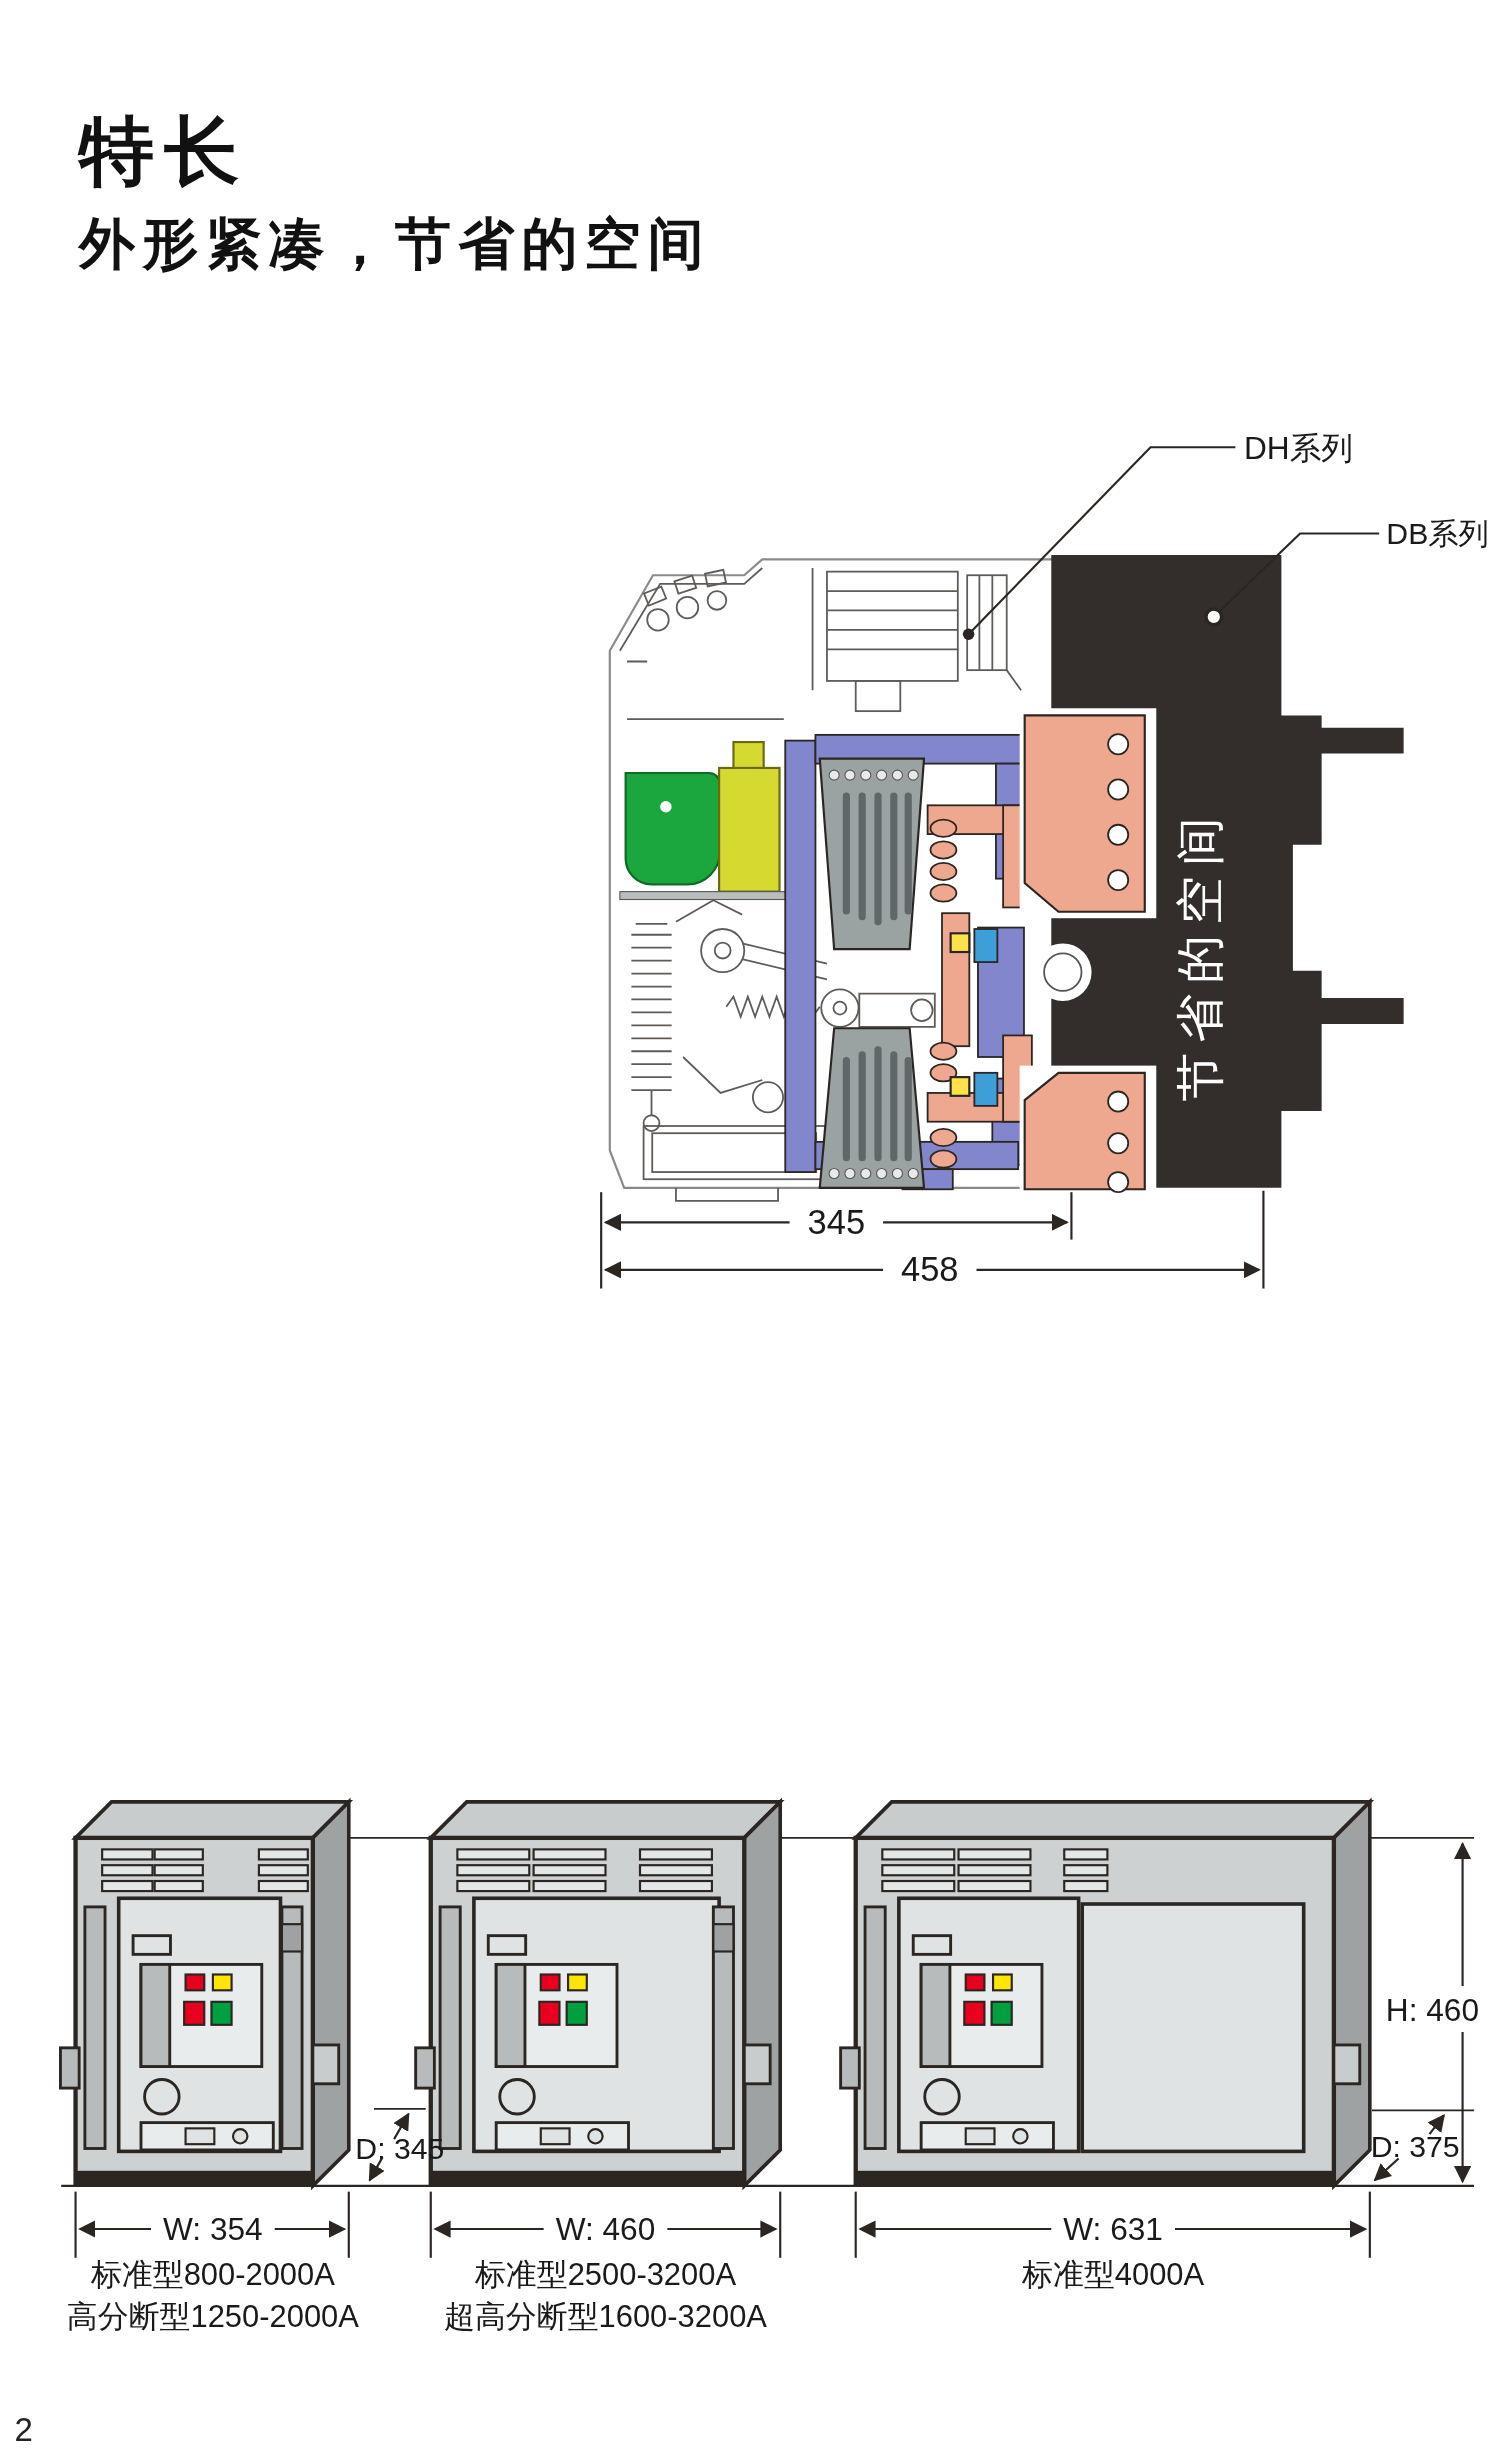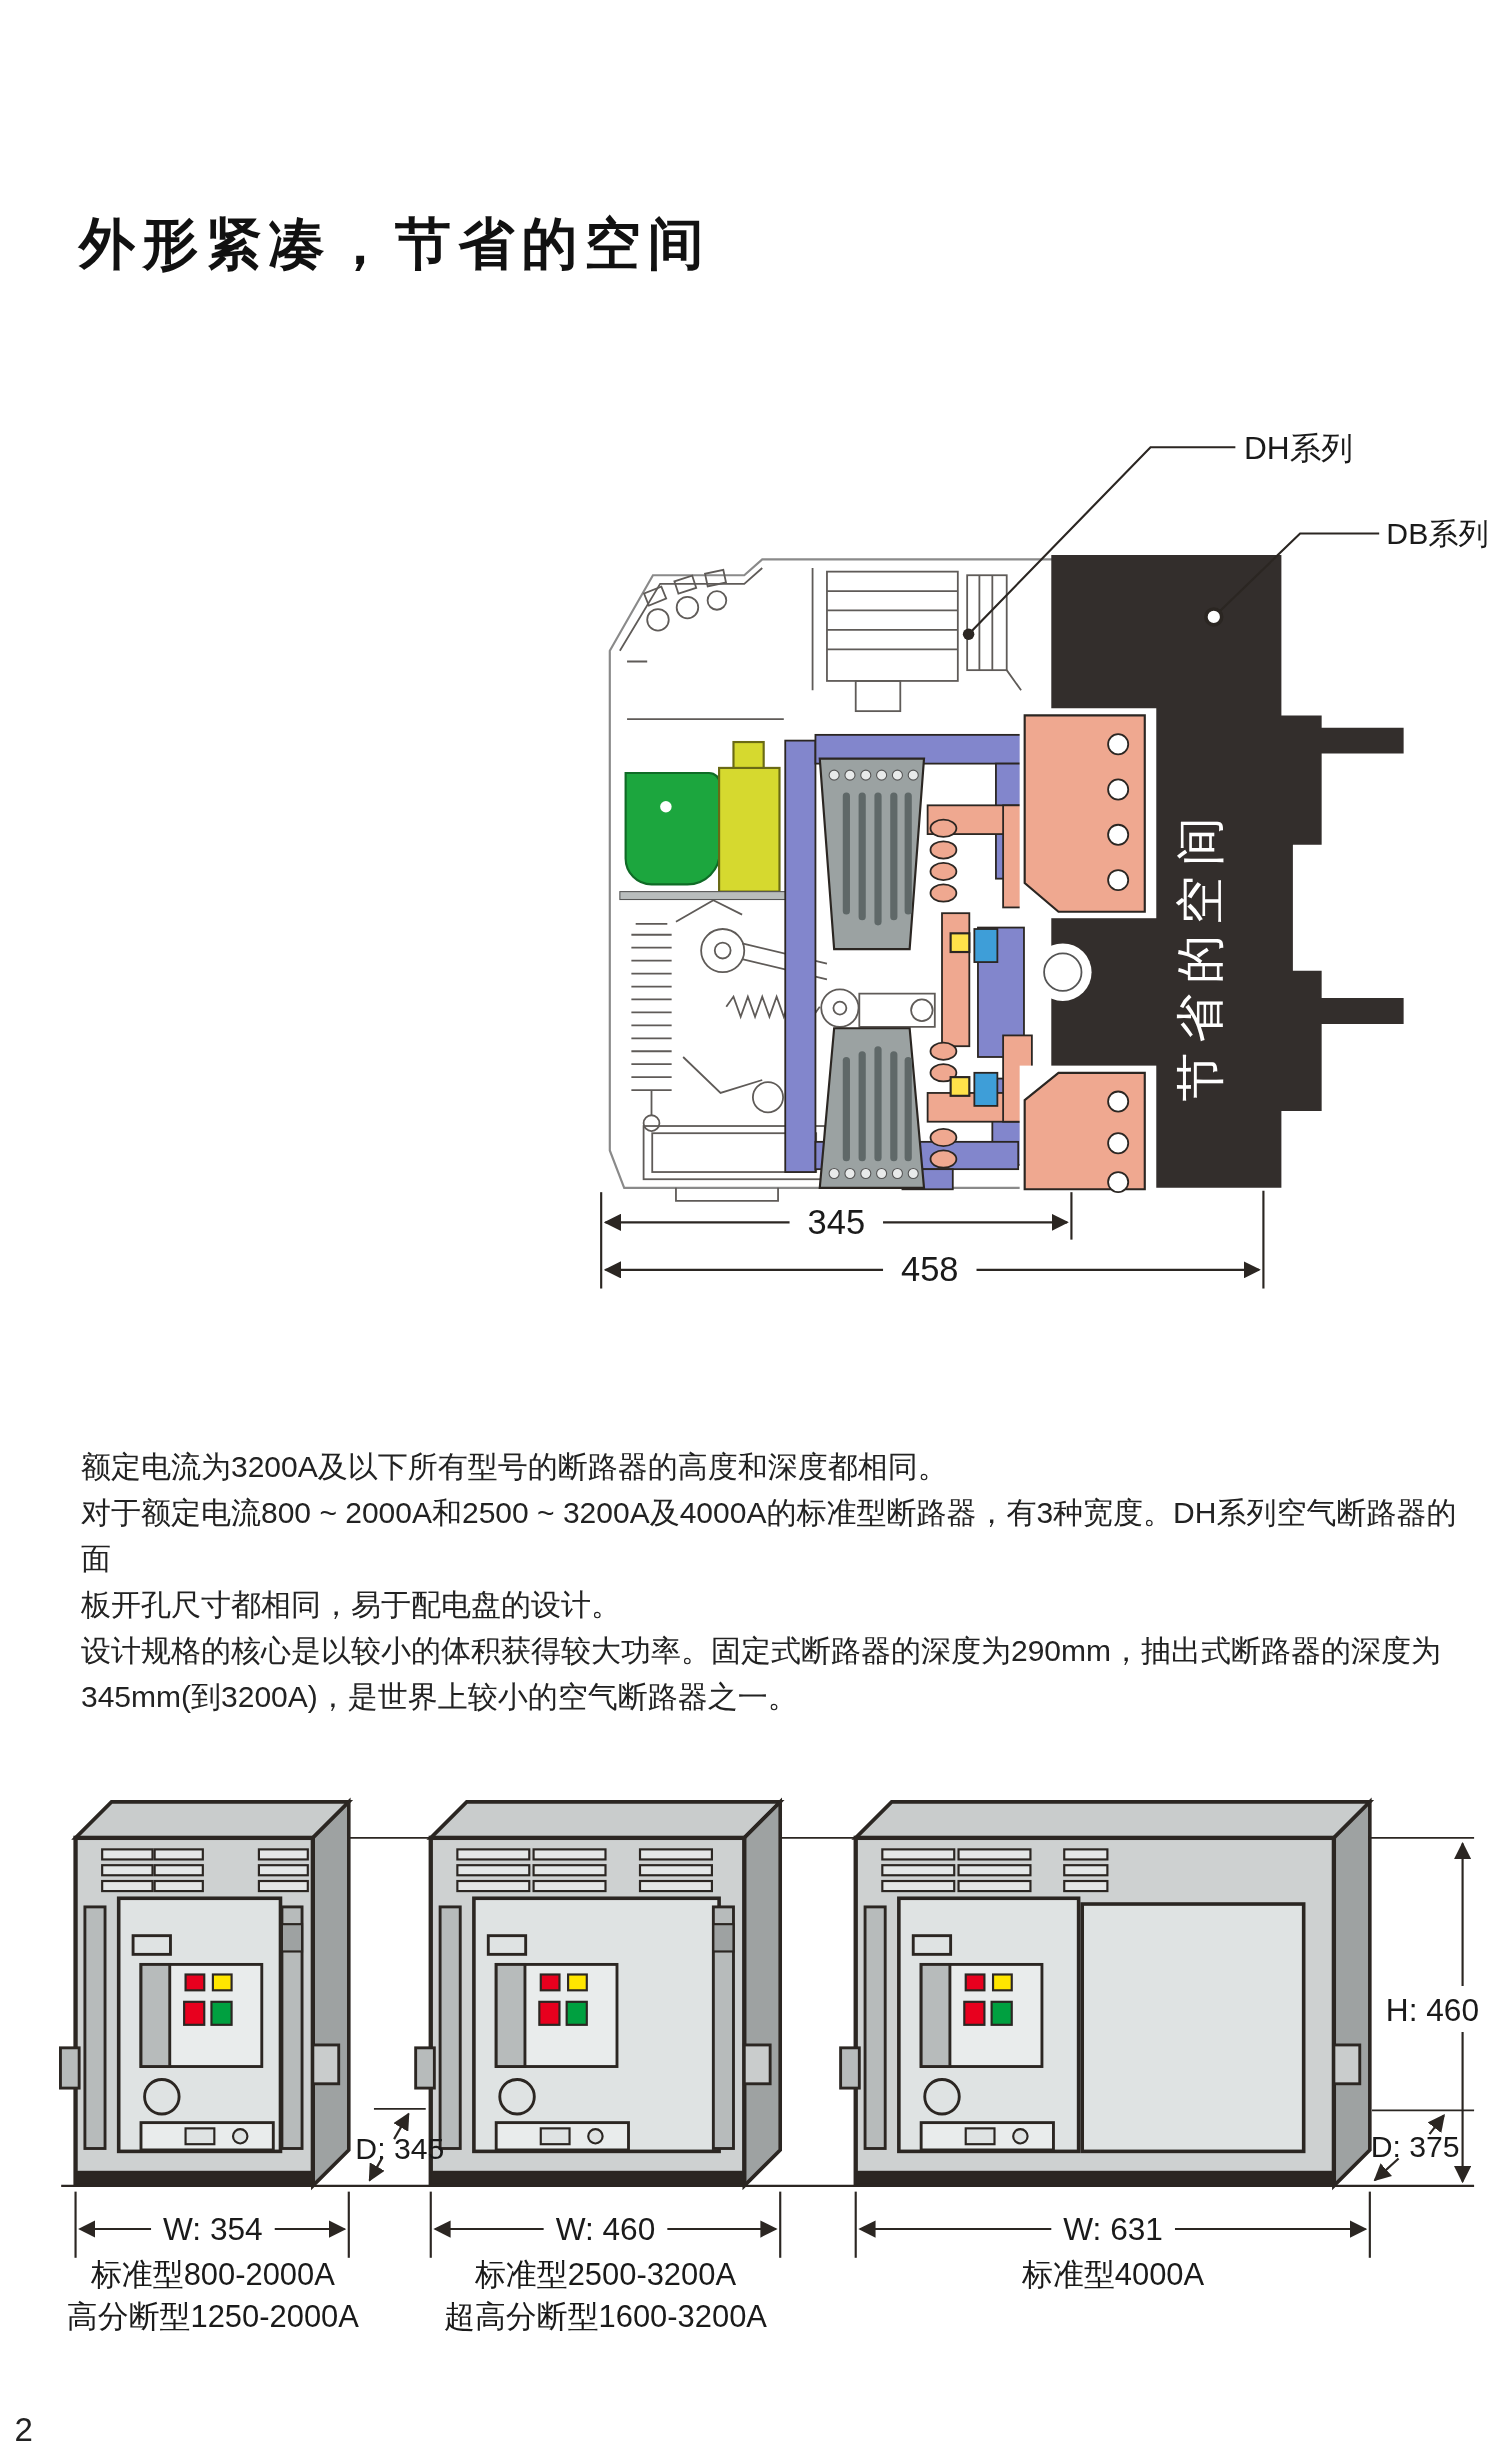--- a/index.html
+++ b/index.html
@@ -13,26 +13,22 @@
   #body-para{left:81px;top:1444px;width:1395px;font-size:30px;line-height:46px;}
   #page-num{left:14.4px;top:2411px;font-size:33px;color:#222;}
   svg{position:absolute;left:0;top:0;}
   text{font-family:"Liberation Sans", sans-serif;}
 </style>
 </head>
 <body>
 
 <div id="page">
 
+  <div class="abs" id="main-title">特长</div>
   <div class="abs" id="sub-title">外形紧凑，节省的空间</div>
-  <div class="abs para" id="body-para">额定电流为3200A及以下所有型号的断路器的高度和深度都相同。
-对于额定电流800 ~ 2000A和2500 ~ 3200A及4000A的标准型断路器，有3种宽度。DH系列空气断路器的面
-板开孔尺寸都相同，易于配电盘的设计。
-设计规格的核心是以较小的体积获得较大功率。固定式断路器的深度为290mm，抽出式断路器的深度为
-345mm(到3200A)，是世界上较小的空气断路器之一。</div>
   <div class="abs" id="page-num">2</div>
 
   <svg width="1495" height="2462" viewBox="0 0 2079 3424">
     <defs>
       <marker id="arr" viewBox="0 0 10 10" refX="9" refY="5" markerWidth="8" markerHeight="8" orient="auto-start-reverse">
         <path d="M0,0 L10,5 L0,10 z" fill="#2b2622"></path>
       </marker>
     </defs>
 
     <g>

